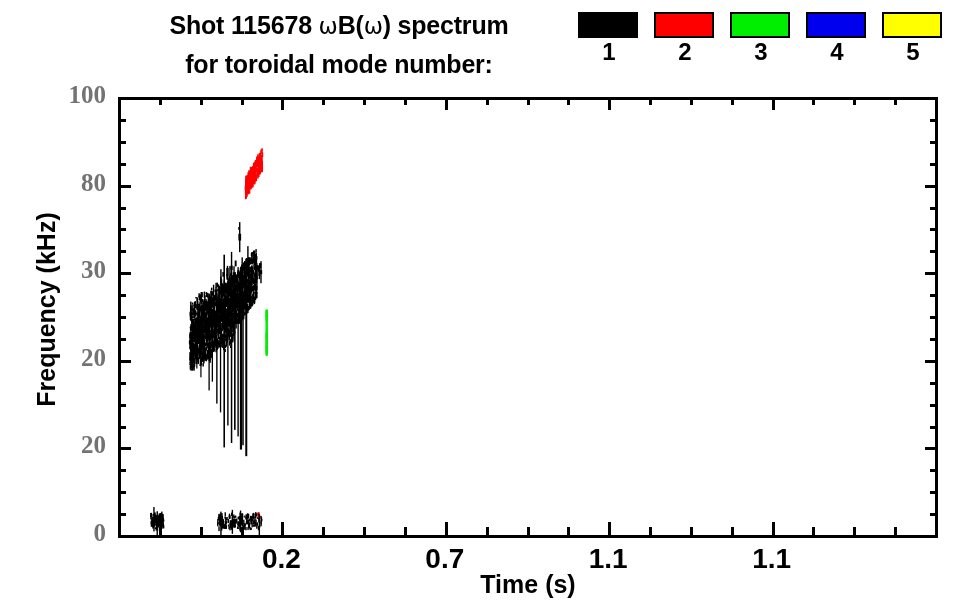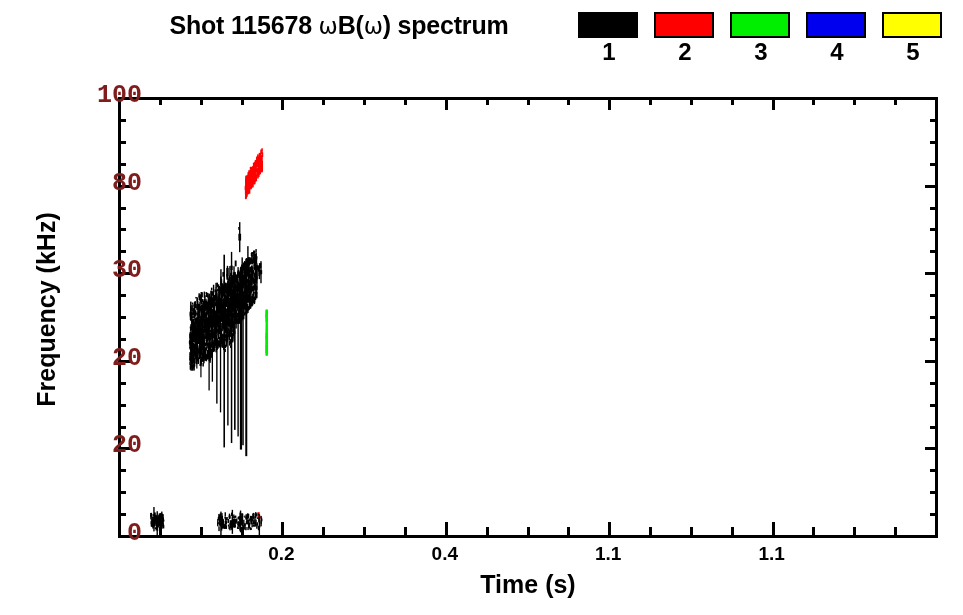--- a/index.html
+++ b/index.html
@@ -117,33 +117,32 @@
   .tick {
     position: absolute;
     background: #000000;
   }
 
   
   .ytlabel {
     position: absolute;
     right: 0;
     text-align: right;
-    font-family: Liberation Mono, monospace;
+    font-family: Liberation Serif, serif;
     font-weight: bold;
     font-size: 25px;
-    color: #7f1d1d;
+    color: #737373;
     white-space: nowrap;
-    margin-left: 36px;
   }
   .xtlabel {
     position: absolute;
     text-align: center;
     font-family: "Liberation Sans", sans-serif;
     font-weight: bold;
-    font-size: 19px;
+    font-size: 28px;
     color: #000000;
     white-space: nowrap;
     width: 80px;
   }
 
   .ylabel {
     position: absolute;
     left: -104px;
     top: 295px;
     width: 300px;
@@ -175,20 +174,21 @@
 </style>
 </head>
 <body>
 
 <div id="root">
 
   <div class="title-block">
     <div class="title-line">
       <span>Shot 115678 </span><span class="omega">ω</span><span>B(</span><span class="omega">ω</span><span>) spectrum</span>
     </div>
+    <div class="title-line">for toroidal mode number:</div>
   </div>
 
   <div class="legend">
     <div class="legend-item" style="left:0px;">
       <div class="legend-swatch" style="background:#000000"></div>
       <div class="legend-label">1</div>
     </div>
     <div class="legend-item" style="left:76px;">
       <div class="legend-swatch" style="background:#ff0000"></div>
       <div class="legend-label">2</div>
@@ -301,21 +301,21 @@
   <div id="ytlabels">
       <div class="ytlabel" style="left: 0px; width: 106px; top: 519px;">0</div>
       <div class="ytlabel" style="left: 0px; width: 106px; top: 431.4px;">20</div>
       <div class="ytlabel" style="left: 0px; width: 106px; top: 343.8px;">20</div>
       <div class="ytlabel" style="left: 0px; width: 106px; top: 256.2px;">30</div>
       <div class="ytlabel" style="left: 0px; width: 106px; top: 168.6px;">80</div>
       <div class="ytlabel" style="left: 0px; width: 106px; top: 81px;">100</div>
     </div>
   <div id="xtlabels">
       <div class="xtlabel" style="left: 241.4px; top: 543px;">0.2</div>
-      <div class="xtlabel" style="left: 404.8px; top: 543px;">0.4</div>
+      <div class="xtlabel" style="left: 404.8px; top: 543px;">0.7</div>
       <div class="xtlabel" style="left: 568.2px; top: 543px;">1.1</div>
       <div class="xtlabel" style="left: 731.6px; top: 543px;">1.1</div>
     </div>
 
   <div class="ylabel">Frequency (kHz)</div>
   <div class="xlabel">Time (s)</div>
 
   <div class="plot-canvas">
     <svg class="spec" id="spec-svg" width="814" height="438">
         <g fill="#000000">

